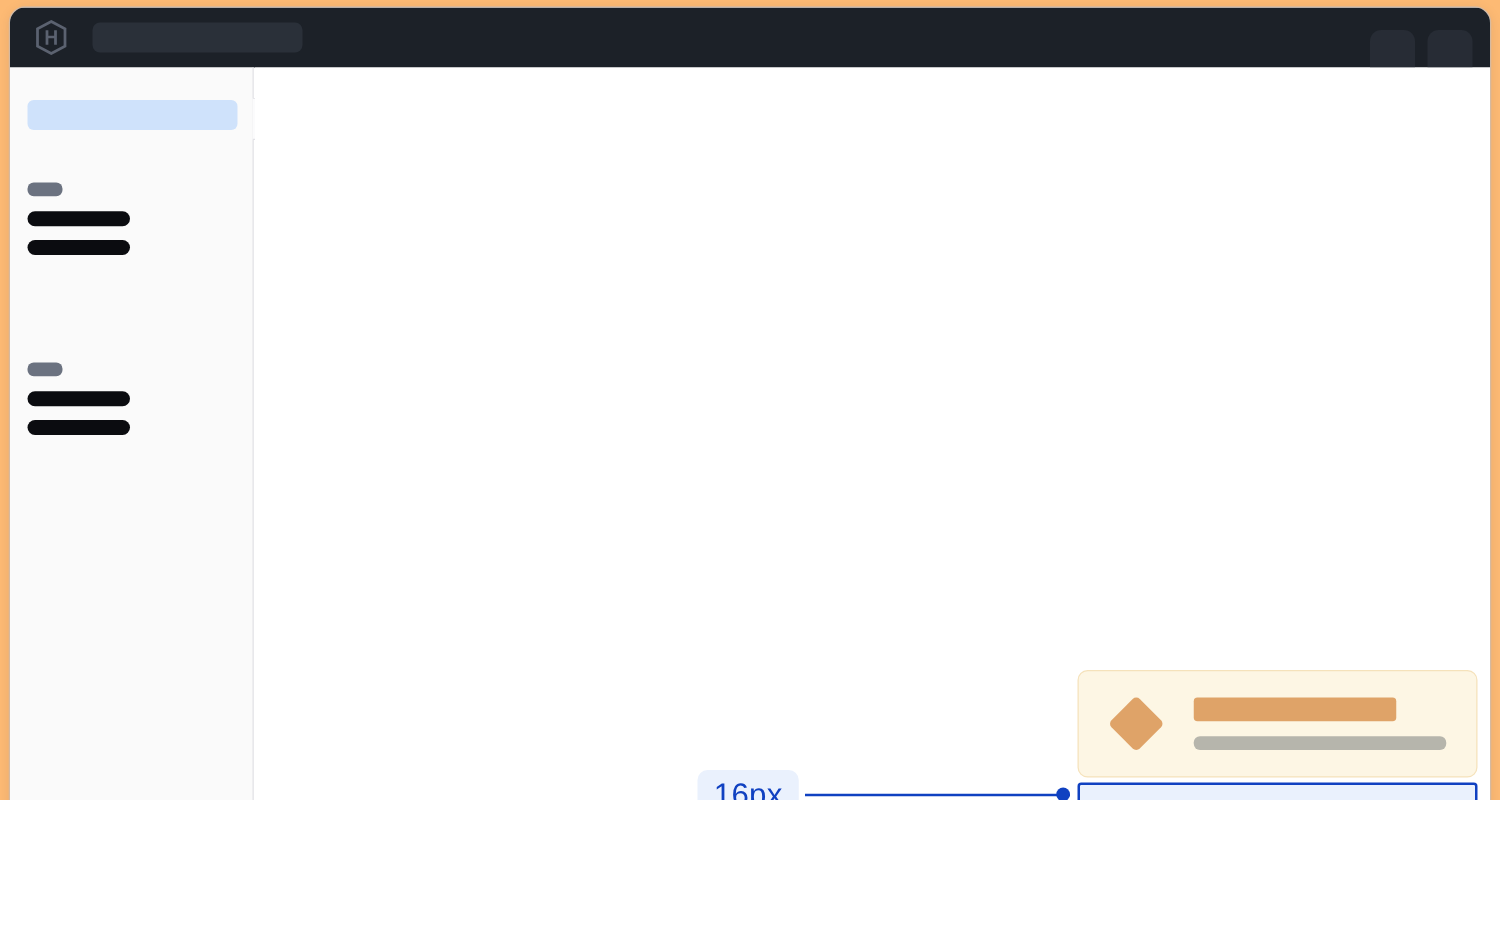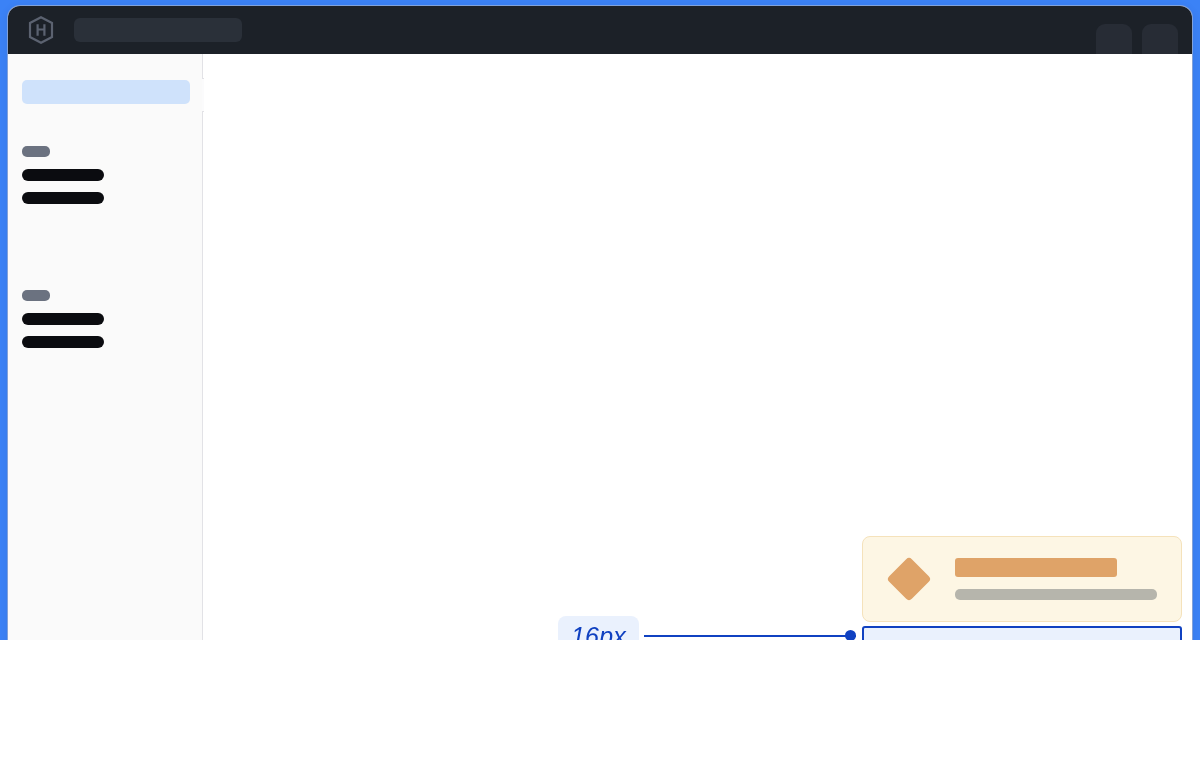--- a/index.html
+++ b/index.html
@@ -6,22 +6,21 @@
     margin: 0;
     padding: 0;
     background: #ffffff;
     font-family: "Liberation Sans", sans-serif;
   }
   #root {
     position: relative;
     width: 1200px;
     height: 640px;
     overflow: hidden;
-    background: #3b82f6;
-    font-style: italic;
+    background: #fdba74;
   }
 
   
   .app-window {
     position: absolute;
     left: 8px;
     top: 6px;
     width: 1184px;
     height: 752px;
     background: #ffffff;

